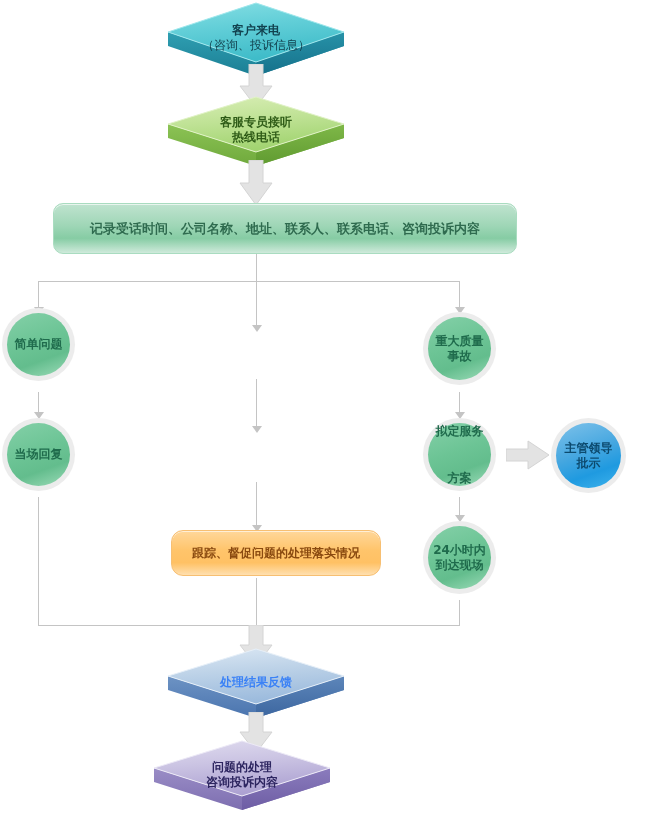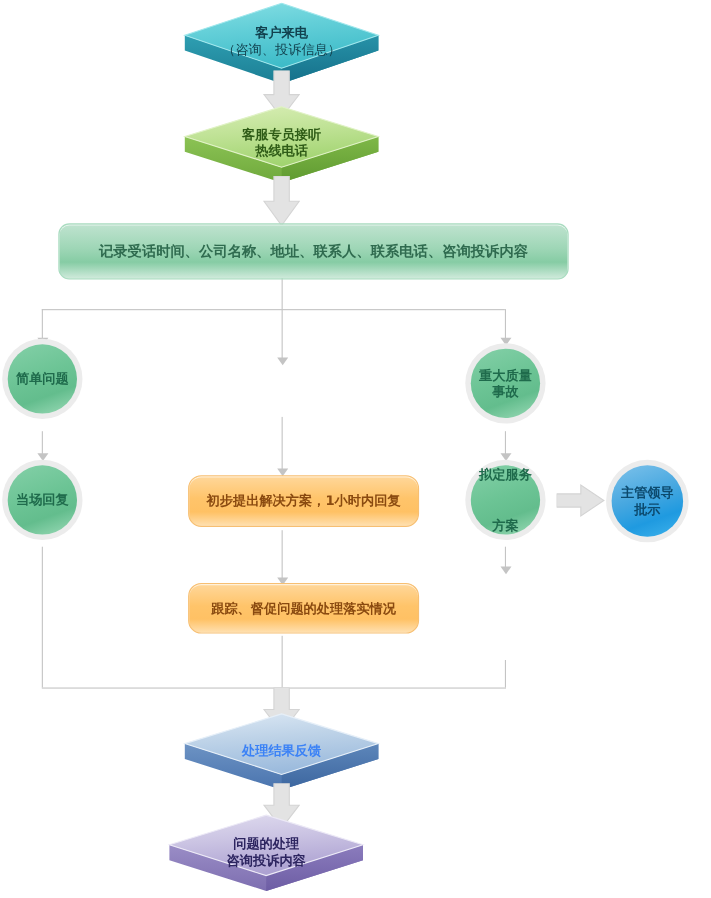--- a/index.html
+++ b/index.html
@@ -192,42 +192,45 @@
     <span class="ctext">简单问题</span>
   </div>
 
   <div class="node circ circ-green" style="left:2px;top:418px;width:73px;height:73px;font-size:12px;">
     <span class="ring"></span>
     <span class="fill"></span>
     <span class="ctext">当场回复</span>
   </div>
 
 
-  <div class="node bar bar-orange" style="left:146px;top:432px;width:208px;height:45px;font-size:12px;">
-    <span>初步提出解决方案，1小时内回复</span>
-  </div>
 
   <div class="node circ circ-green" style="left:423px;top:312px;width:73px;height:73px;font-size:12px;">
     <span class="ring"></span>
     <span class="fill"></span>
     <span class="ctext">重大质量</span>
     <span class="ctext">事故</span>
   </div>
 
   <div class="node bar bar-orange" style="left:146px;top:530px;width:208px;height:44px;font-size:12px;">
     <span>跟踪、督促问题的处理落实情况</span>
   </div>
 
   <div class="node circ circ-green" style="left:423px;top:418px;width:73px;height:73px;font-size:12px;gap:33px;">
     <span class="ring"></span>
     <span class="fill"></span>
     <span class="ctext">拟定服务</span>
     <span class="ctext">方案</span>
   </div>
 
+  <div class="node circ circ-green" style="left:423px;top:521px;width:73px;height:73px;font-size:12px;">
+    <span class="ring"></span>
+    <span class="fill"></span>
+    <span class="ctext">24小时内</span>
+    <span class="ctext">到达现场</span>
+  </div>
 
   <div class="blockarrow" style="left:506px;top:440px;">
     <svg width="44" height="30" viewBox="0 0 44 30">
       <path d="M0,9 L22,9 L22,1 L43,15 L22,29 L22,21 L0,21 Z" fill="#e3e3e3" stroke="#d4d4d4" stroke-width="1"></path>
     </svg>
   </div>
 
   <div class="node circ circ-blue" style="left:551px;top:418px;width:75px;height:75px;font-size:12px;">
     <span class="ring"></span>
     <span class="fill"></span>

